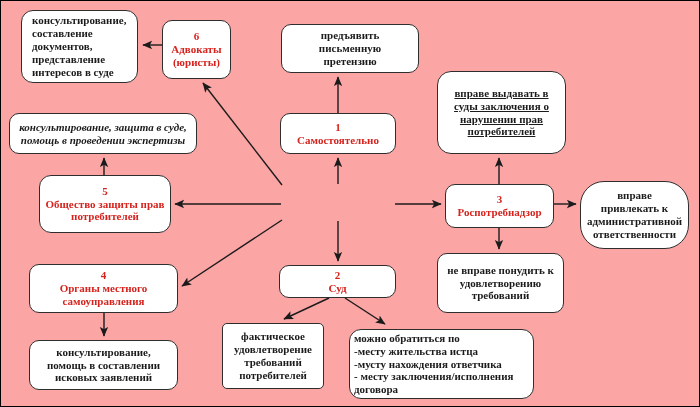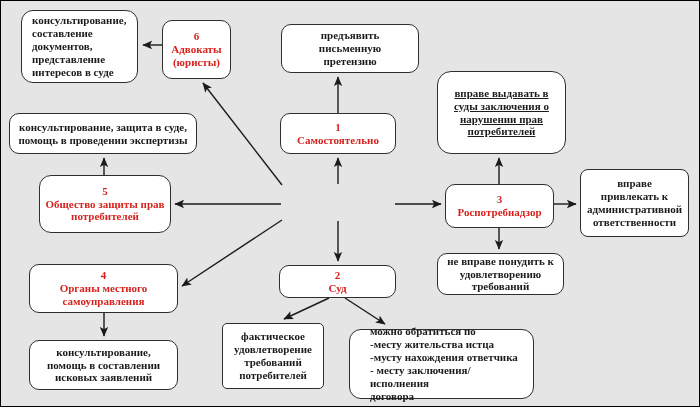--- a/index.html
+++ b/index.html
@@ -1,20 +1,20 @@
 <!DOCTYPE html>
 <html lang="ru" style="--red: #d6231e; --ink: #1b1b1b; --line: #2e2e2e;"><head>
 <meta charset="utf-8">
 <style>
   html,body{margin:0;padding:0;background:#fff;}
   .canvas{
     position:relative;
     width:700px;height:407px;
     box-sizing:border-box;
-    background:#e5e5e5;
+    background:#fca5a5;
     border:1px solid #000;
     overflow:hidden;
     font-family:"Liberation Serif","DejaVu Serif",serif;
   }
   .arrows{position:absolute;left:0;top:0;width:700px;height:407px;}
   .arrows line{stroke:var(--ink,#1b1b1b);stroke-width:1.4;}
   .arrows .ah{fill:var(--ink,#1b1b1b);}
   .node{
     position:absolute;
     box-sizing:border-box;
@@ -29,31 +29,31 @@
     white-space:pre-line;
     padding:2px 4px;
   }
   .node.red{color:var(--red,#d6231e);}
   .node.left{text-align:left;justify-content:flex-start;}
   .n1{left:20px;top:9px;width:117px;height:73px;padding-left:10px;border-radius:12px;}
   .n2{left:161px;top:19px;width:69px;height:59px;}
   .n3{left:280px;top:23px;width:138px;height:49px;}
   .n4{left:279px;top:112px;width:116px;height:41px;}
   .n5{left:436px;top:70px;width:129px;height:83px;border-radius:14px;text-decoration:underline;}
-  .n6{left:8px;top:112px;width:188px;height:41px;}
+  .n6{left:8px;top:112px;width:188px;height:41px;font-style:italic;}
   .n7{left:38px;top:174px;width:132px;height:58px;border-radius:12px;}
   .n8{left:280px;top:183px;width:114px;height:37px;font-size:12px;}
   .n9{left:444px;top:183px;width:109px;height:44px;}
-  .n10{left:579px;top:168px;width:109px;height:68px;border-radius:8px;}
-  .n11{left:436px;top:252px;width:127px;height:42px;}
+  .n10{left:579px;top:180px;width:109px;height:68px;border-radius:24px;}
+  .n11{left:436px;top:252px;width:127px;height:60px;}
   .n12{left:28px;top:263px;width:149px;height:49px;}
   .n13{left:28px;top:339px;width:149px;height:50px;}
   .n14{left:278px;top:264px;width:117px;height:33px;}
   .n15{left:221px;top:322px;width:102px;height:66px;border-radius:5px;}
-  .n16{left:348px;top:328px;width:185px;height:70px;padding-left:20px;border-radius:12px;}
+  .n16{left:348px;top:328px;width:185px;height:70px;padding-left:4px;border-radius:12px;}
 </style>
 </head>
 <body>
 
 <div class="canvas">
 
   <svg class="arrows" viewBox="0 0 700 407" xmlns="http://www.w3.org/2000/svg">
     <defs>
       <marker id="ah" markerWidth="8" markerHeight="8" refX="6.5" refY="3" orient="auto">
         <path class="ah" d="M0,0 L7,3 L0,6 L1.6,3 Z"></path>

